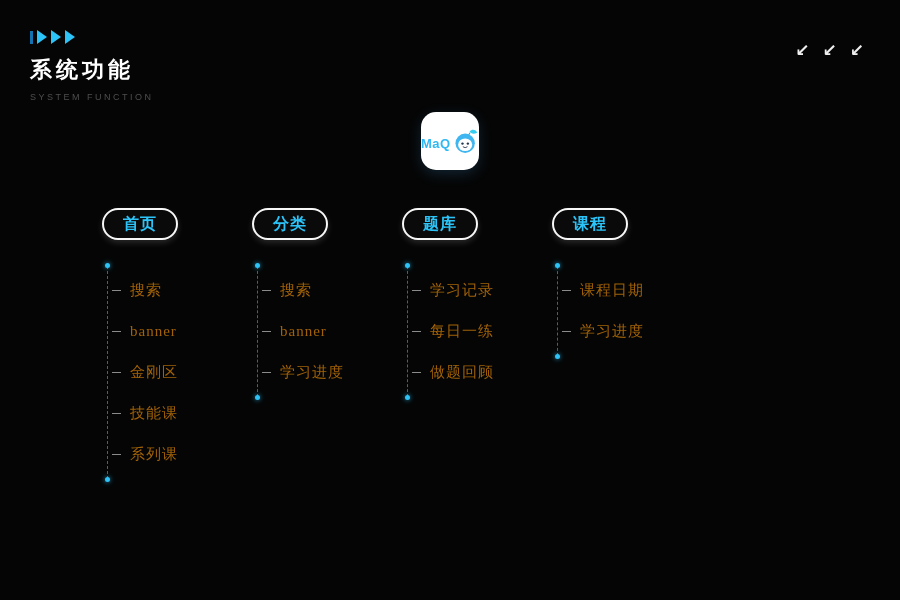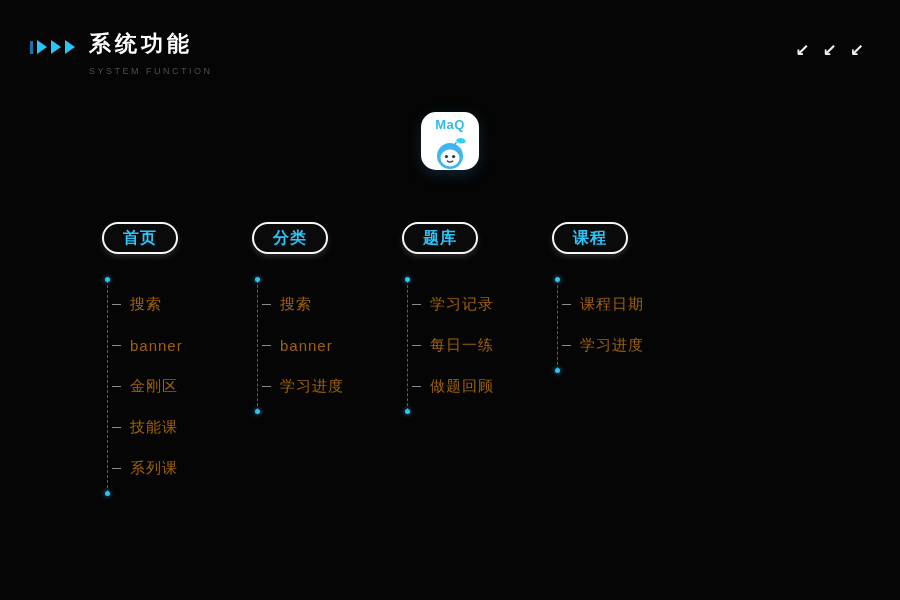--- a/index.html
+++ b/index.html
@@ -8,50 +8,49 @@
   body {
     background:var(--bg);
     font-family:"Liberation Sans","DejaVu Sans",sans-serif;
     overflow:hidden;
     position:relative;
     color:#f2f2f2;
   }
   .stage { position:absolute; inset:0; }
 
   
-  .header { position:absolute; left:30px; top:32px; display:flex; align-items:flex-start; gap:14px; }
+  .header { position:absolute; left:30px; top:22px; display:flex; align-items:flex-start; gap:14px;flex-direction:column; }
   .chevrons { display:flex; align-items:center; gap:4px; margin-top:8px; }
   .chevrons .bar { width:3px; height:13px; background:#1472b0; }
   .chevrons .tri {
     width:0; height:0;
     border-left:10px solid var(--accent);
     border-top:7px solid transparent;
     border-bottom:7px solid transparent;
   }
   .titles h1 { font-size:22px; font-weight:700; color:#ffffff; letter-spacing:4px; line-height:1.1; }
   .subtitle { font-size:9px; color:#4e4e4e; letter-spacing:2.5px; margin-top:10px; }
 
   .corner-arrows { position:absolute; right:36px; top:42px; display:flex; gap:13px; }
   .corner-arrows span { color:#efefef; font-size:17px; font-weight:700; line-height:1; }
 
   
   .app-icon {
     position:absolute; left:421px; top:112px;
     width:58px; height:58px; background:#ffffff;
     border-radius:15px;
-    display:flex; flex-direction:column; align-items:center;
+    display:flex; flex-direction:row; align-items:center;
     overflow:hidden;
     box-shadow:0 4px 14px rgba(80,180,255,.18);
-    justify-content:space-between;
   }
   .app-name { font-size:13px; font-weight:800; color:#2fb9f2; margin-top:5px; letter-spacing:.5px; }
   .app-icon svg { margin-top:-1px; }
 
   
-  .col { position:absolute; top:222px; width:160px; }
+  .col { position:absolute; top:208px; width:160px;font-family:Liberation Serif, serif; }
   .c1{left:100px} .c2{left:250px} .c3{left:400px} .c4{left:550px} .c5{left:702px}
 
   .pill {
     width:76px; height:32px; margin-left:2px;
     border:2px solid #f7f7f7; border-radius:18px;
     background:#0a0a0a;
     display:flex; align-items:center; justify-content:center;
     color:var(--accent); font-size:16px; font-weight:700; letter-spacing:1px;
     box-shadow:0 3px 6px rgba(255,255,255,.14);
   }

